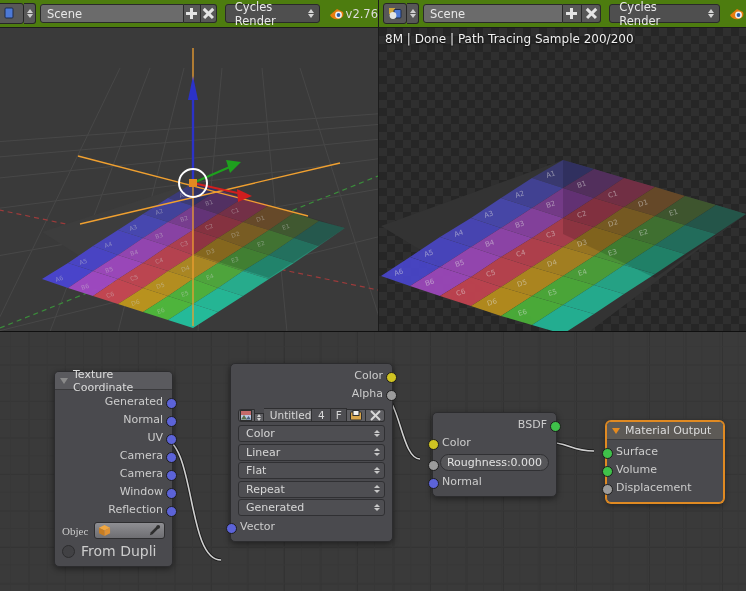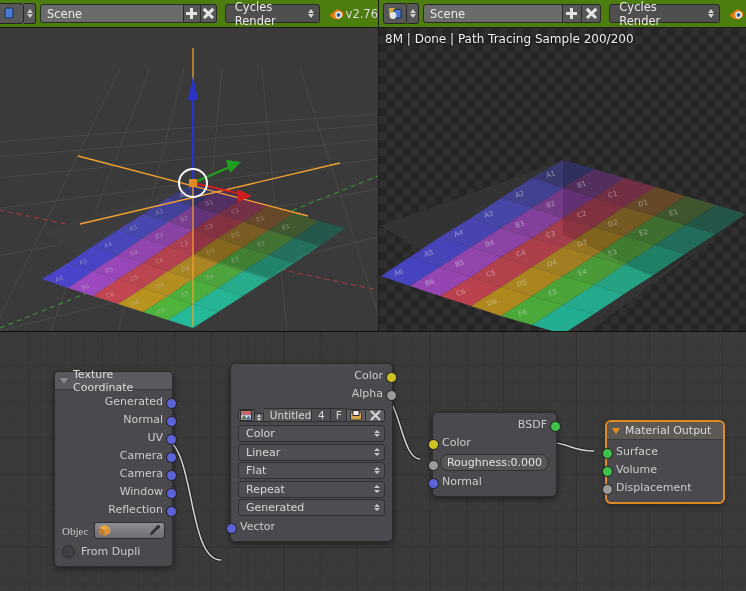--- a/index.html
+++ b/index.html
@@ -126,21 +126,21 @@
   .slider{height:17px;margin:2px 7px;background:#565659;border:1px solid #303033;border-radius:9px;
       display:flex;align-items:center;justify-content:center;font-size:11px;color:#e2e2e2;
       box-sizing:border-box;}
   .objrow{display:flex;align-items:center;height:19px;margin:2px 7px;font-size:11px;color:#ccc;}
   .objrow .lbl{margin-right:6px;font-family:Liberation Serif, serif;}
   .objfield{flex:1;height:17px;background:linear-gradient(#8f8f93,#6e6e72);
       border:1px solid #2e2e30;border-radius:3px;display:flex;align-items:center;
       justify-content:space-between;padding:0 3px;box-sizing:border-box;}
   .cube-ic{width:13px;height:13px;}
   .pipet{width:13px;height:13px;}
-  .ckrow{display:flex;align-items:center;height:18px;margin:1px 7px;font-size:11px;color:#ccc;text-align:right;}
+  .ckrow{display:flex;align-items:center;height:18px;margin:1px 7px;font-size:14px;color:#ccc;text-align:right;}
   .ckbox{width:11px;height:11px;border-radius:50%;background:#414144;border:1px solid #2c2c2e;
       margin-right:6px;}
   svg.wires{position:absolute;left:0;top:0;width:746px;height:260px;pointer-events:none;}
 </style>
 </head>
 <body>
 
 <div id="app">
 
   <div class="hdr left">

